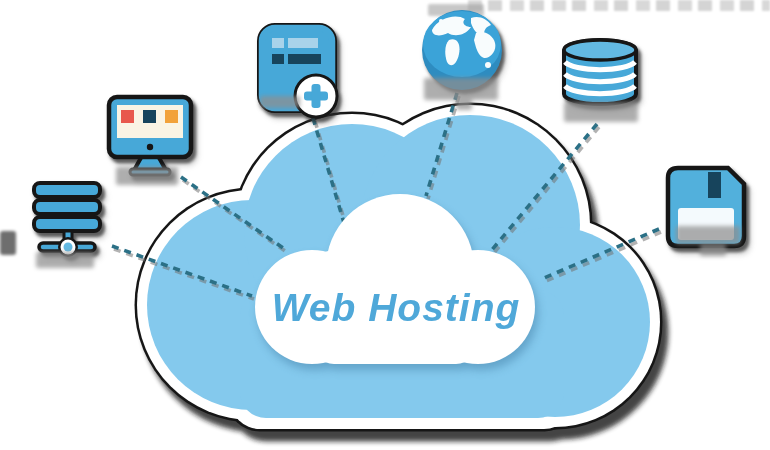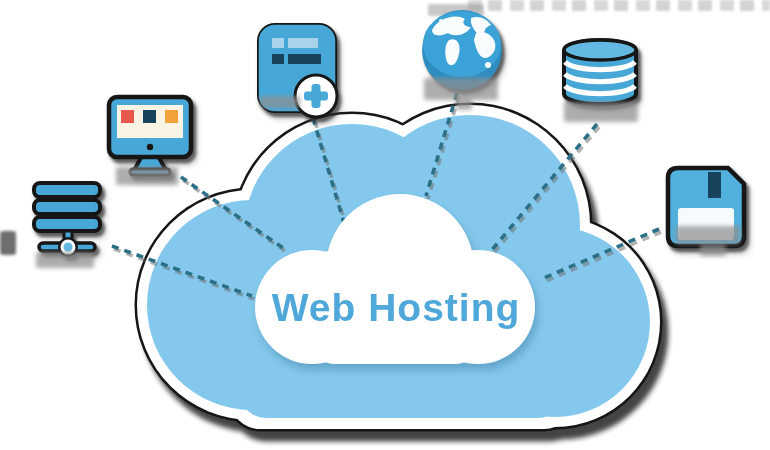--- a/index.html
+++ b/index.html
@@ -1,17 +1,17 @@
 <!DOCTYPE html>
 <html style="--cloud_blue: #84C9ED; --cloud_ring: #FFFFFF; --dark_outline: #161616; --icon_blue: #47A8D8; --icon_blue_light: #63B9E2; --navy: #17445C; --red: #E8584C; --orange: #F2A23A; --cream: #FAF4E4; --row_light: #A9D3EA; --text_blue: #4FA8D9; --dash_teal: #2B7086; --globe_blue: #3BA3D8; --globe_shade: #2E8CC0; --floppy_blue: #52B0DC; --label_gray: #8F8F8F;"><head>
 <meta charset="utf-8">
 <style>
   html,body{margin:0;padding:0;background:#fff;}
   .stage{position:relative;width:770px;height:450px;overflow:hidden;background:#fff;
-         font-family:"Liberation Sans", sans-serif;}
+         font-family:"Liberation Sans", sans-serif;font-style:italic;}
   svg{display:block;}
   .main-svg{position:absolute;left:0;top:0;}
 
   
   .f-white{fill:var(--cloud_ring,#fff);}
   .f-cloud{fill:var(--cloud_blue,#84C9ED);}
   .f-dark{fill:var(--dark_outline,#161616);}
   .f-blue{fill:var(--icon_blue,#47A8D8);}
   .f-bluelight{fill:var(--icon_blue_light,#63B9E2);}
   .f-navy{fill:var(--navy,#17445C);}

